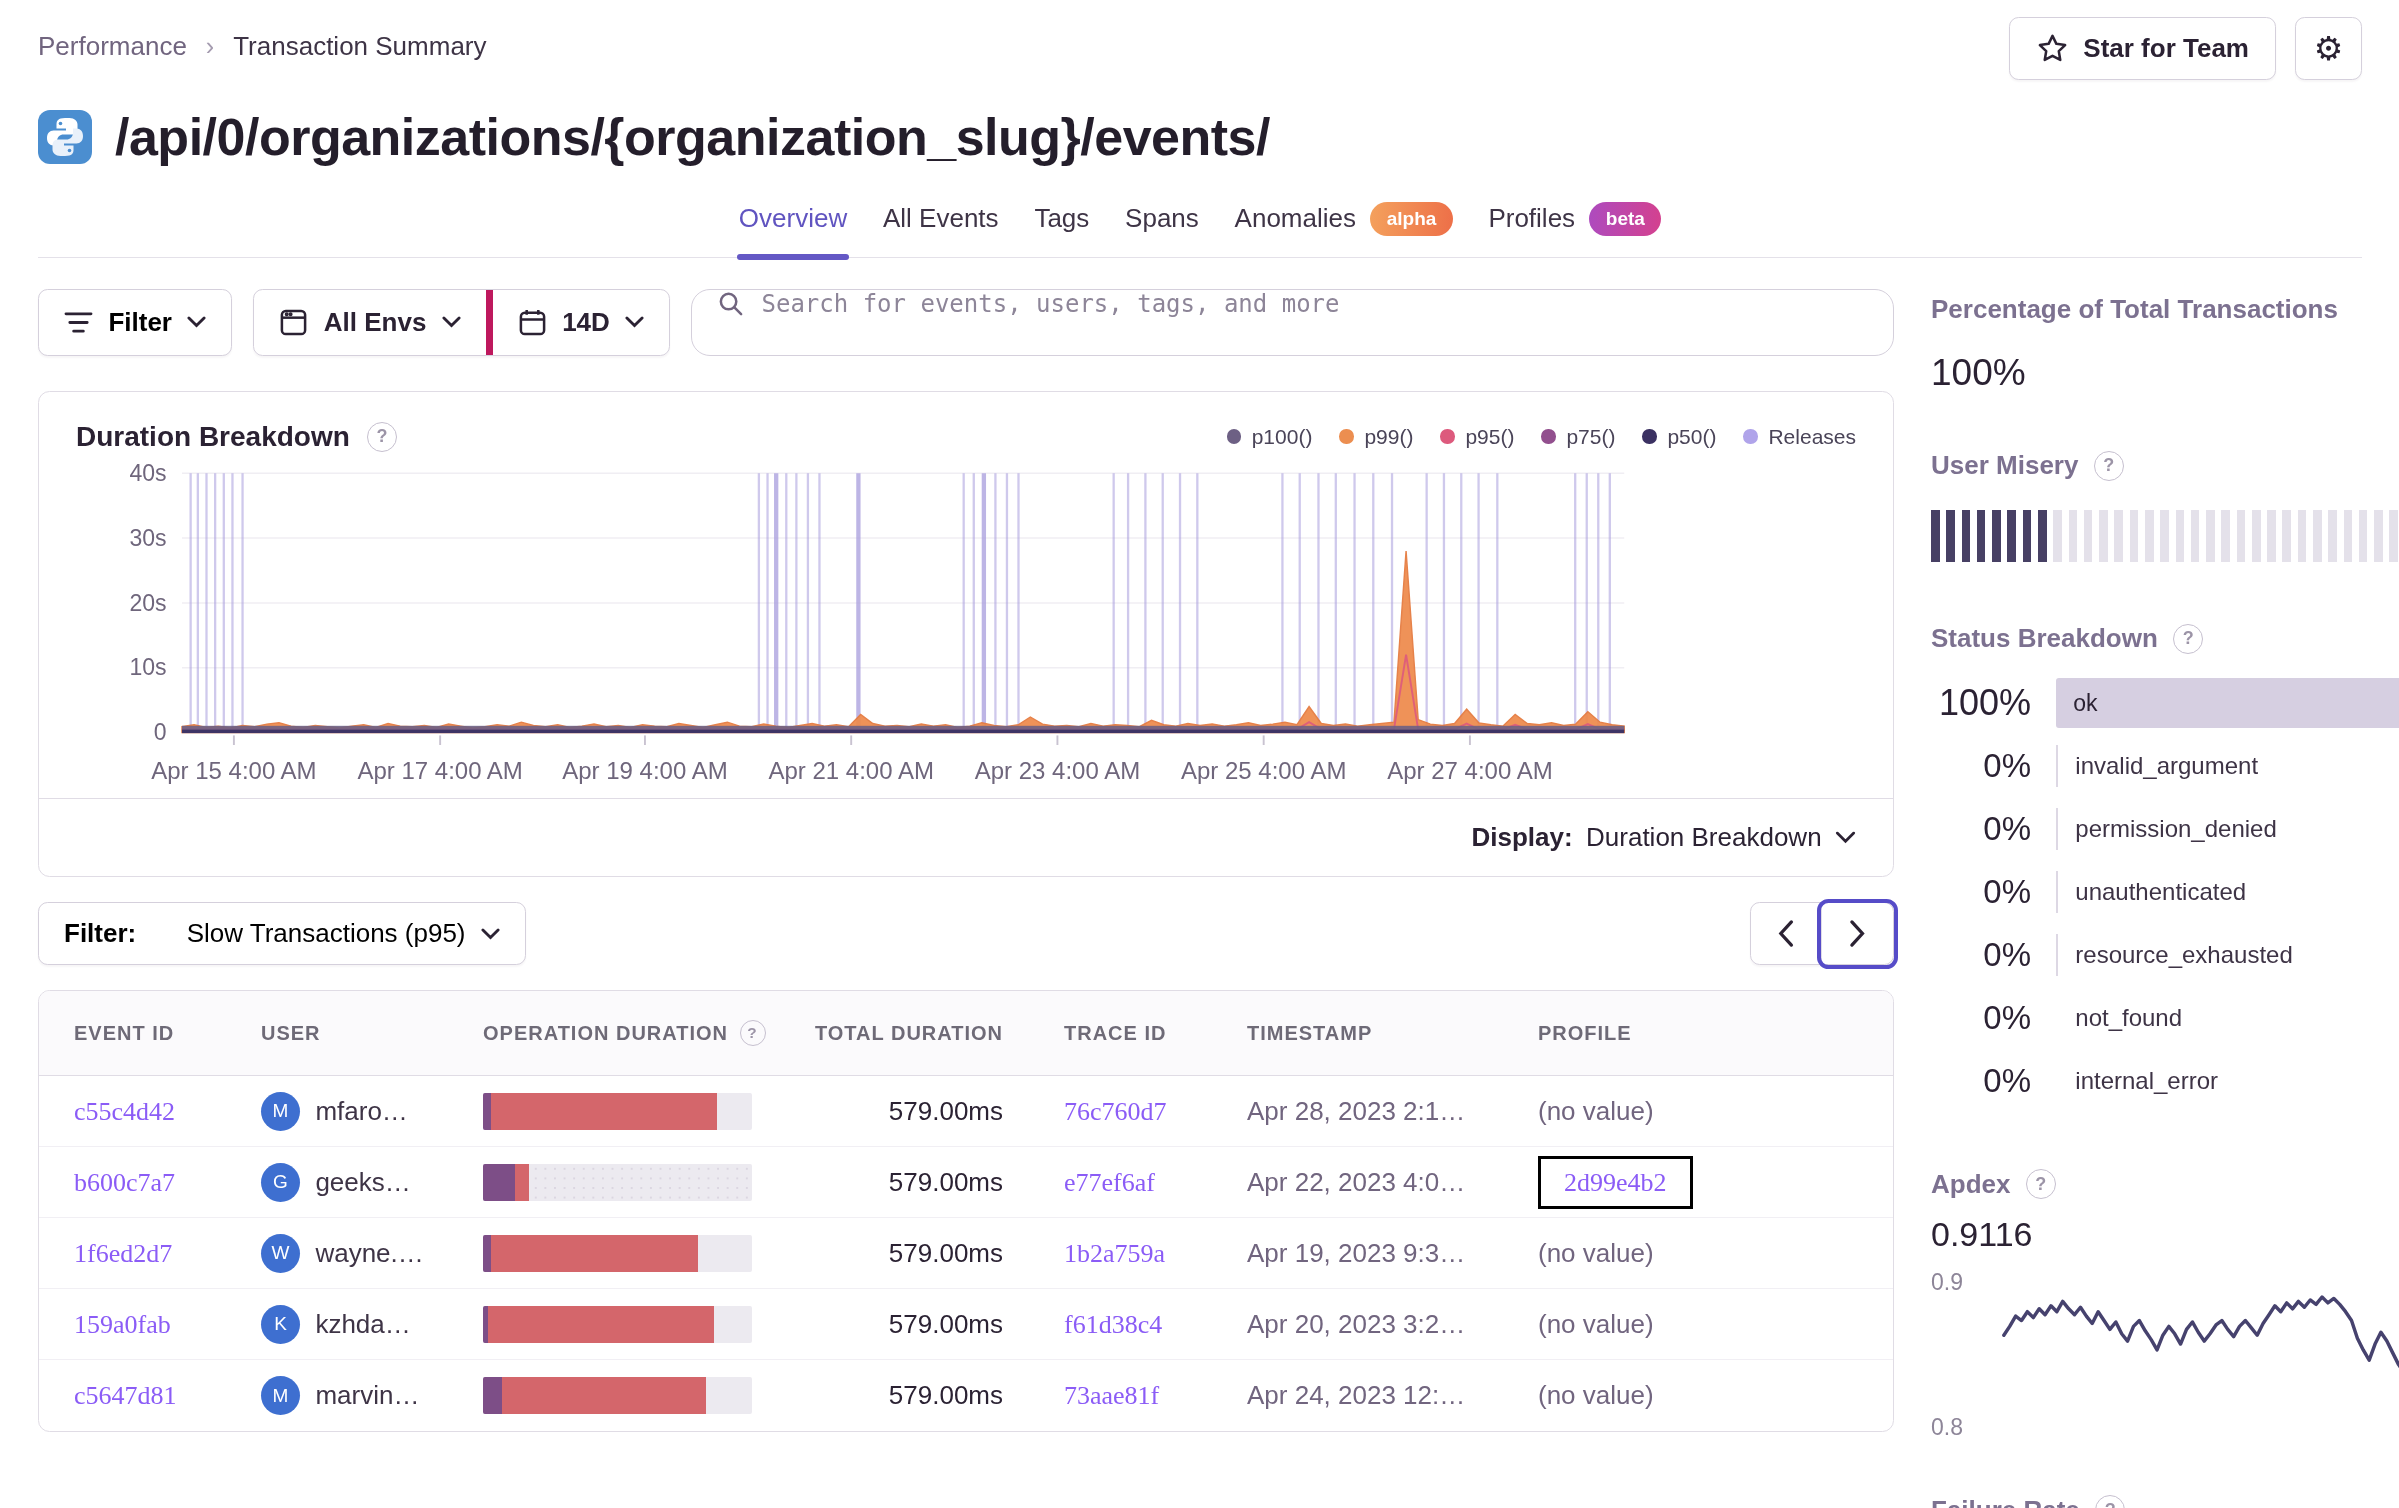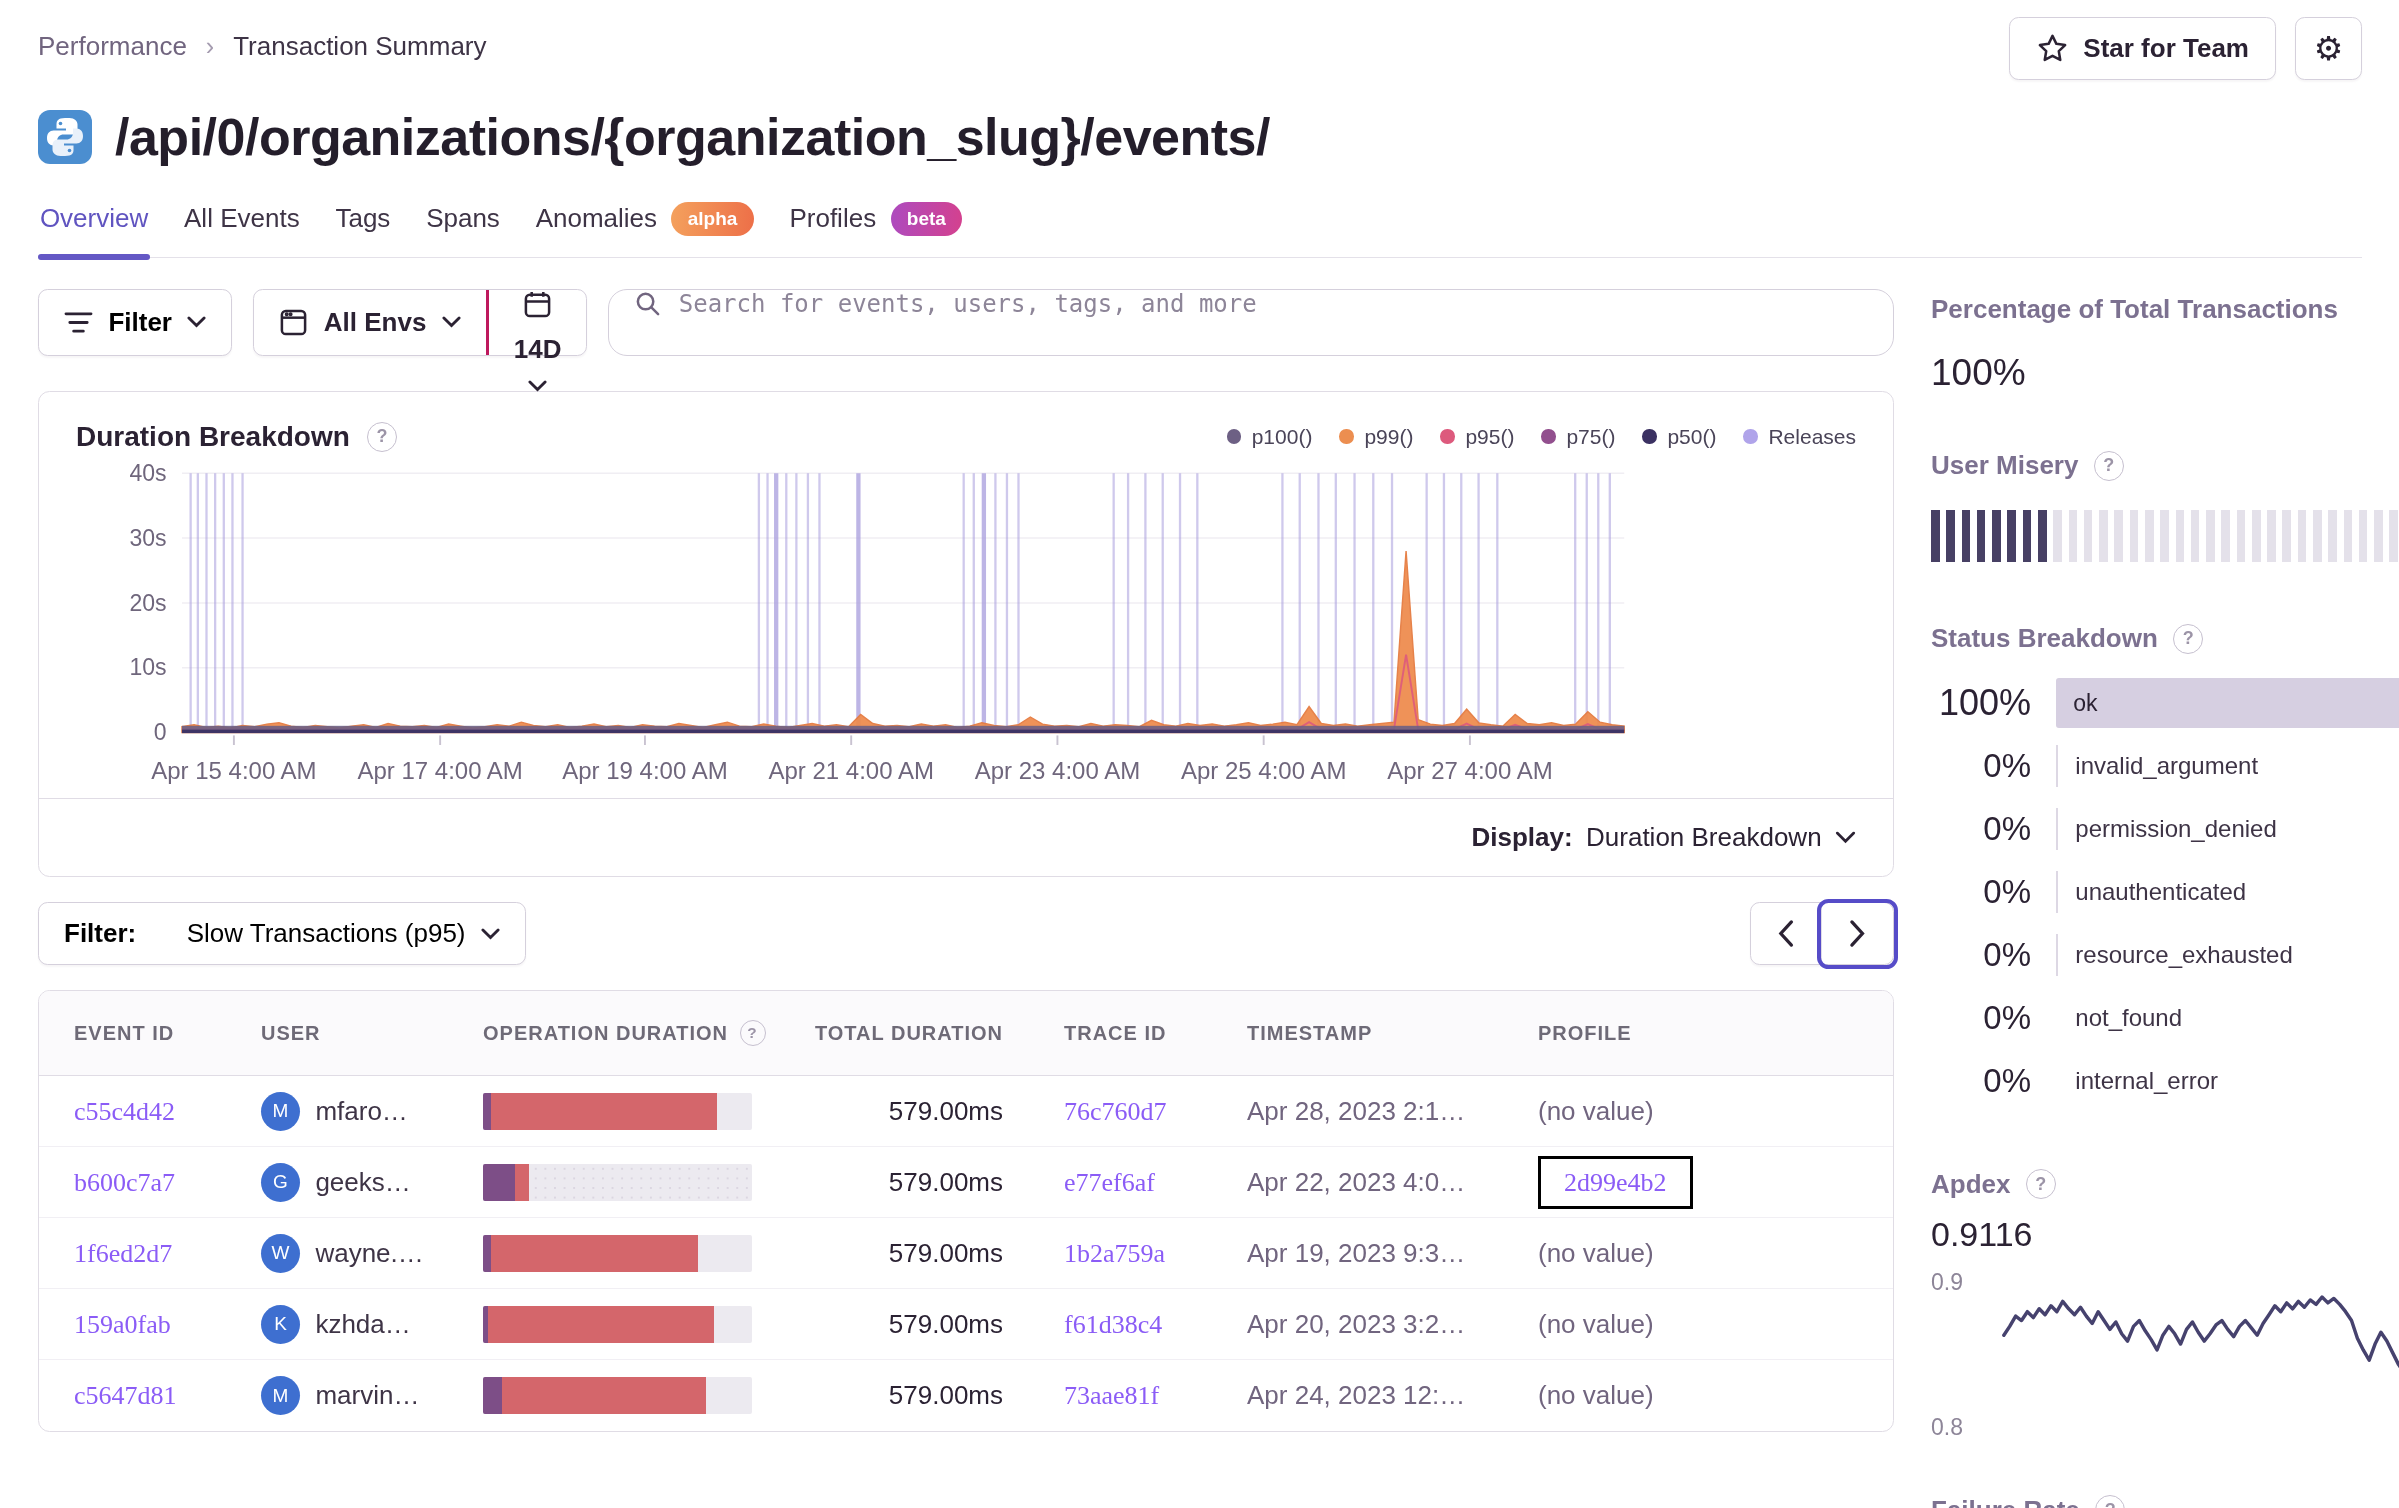--- a/index.html
+++ b/index.html
@@ -18,21 +18,21 @@
     color:#2b2233; padding:0 26px; height:63px; box-shadow:0 1.9px 1.9px rgba(43,34,51,.04); cursor:pointer; }
   .btn.icon-only { width:67px; padding:0; font-weight:400; }
   .glyph { font-size:33px; line-height:1; }
 
   
   .title-row { display:flex; align-items:center; gap:23px; margin-top:27px; }
   .lang-icon { width:54px; height:54px; flex:none; }
   .page-title { font-size:52px; font-weight:700; letter-spacing:-0.5px; color:#241e2b; }
 
   
-  .tabs { display:flex; gap:32px; margin-top:29px; border-bottom:1px solid #e4e1e9; }
+  .tabs { display:flex; gap:32px; margin-top:29px; border-bottom:1px solid #e4e1e9;justify-content:center; }
   .tab { font-size:26px; color:#3e3446; padding:5.8px 1.9px 21px 1.9px; position:relative;
     display:flex; gap:14.4px; align-items:center; cursor:pointer; }
   .tab.active { color:#6054c0; }
   .tab.active::after { content:""; position:absolute; left:0; right:0; bottom:-2.9px; height:5.8px;
     border-radius:2.9px; background:#6458c5; }
   .badge { font-size:19px; color:#fff; padding:5.8px 16.3px; border-radius:960px; font-weight:700; }
   .badge.alpha { background:linear-gradient(95deg,#f4a15d,#ed6f48); }
   .badge.beta  { background:linear-gradient(95deg,#ad4bbf,#d4418e); }
 
   
@@ -41,21 +41,21 @@
   .sidebar { flex:1; padding-top:5.8px; }
 
   
   .controls { display:flex; gap:21px; height:67px; }
   .ctrl { display:flex; align-items:center; gap:15.4px; border:1px solid #d5d0dc; border-radius:9.6px;
     background:#fff; font-size:26px; font-weight:700; padding:0 25px; height:67px;
     box-shadow:0 1.9px 1.9px rgba(43,34,51,.04); cursor:pointer; }
   .seg-group { display:flex; border:1px solid #d5d0dc; border-radius:9.6px; height:67px;
     box-shadow:0 1.9px 1.9px rgba(43,34,51,.04); }
   .seg { display:flex; align-items:center; gap:15.4px; padding:0 25px; font-size:26px; font-weight:700; cursor:pointer; }
-  .seg + .seg { border-left:3px solid #be185d;flex-direction:column; }
+  .seg + .seg { border-left:7px solid #be185d; }
   .search { flex:1; border:1px solid #d5d0dc; border-radius:19px; height:67px; display:flex;
     align-items:flex-start; gap:17.3px; padding:0 25px; background:#fff; }
   .search input { border:none; outline:none; flex:1; font-family:"DejaVu Sans Mono", monospace;
     font-size:24px; color:#2b2233; background:transparent; }
   .search input::placeholder { color:#8d8598; }
 
   
   .chart-card { border:1px solid #e0dce5; border-radius:11.5px; margin-top:35px; background:#fff; }
   .chart-head { display:flex; justify-content:space-between; align-items:center; padding:29px 37px 3.8px 37px; }
   .chart-title { font-size:28px; font-weight:700; display:flex; gap:17.3px; align-items:center; color:#2b2233; }

